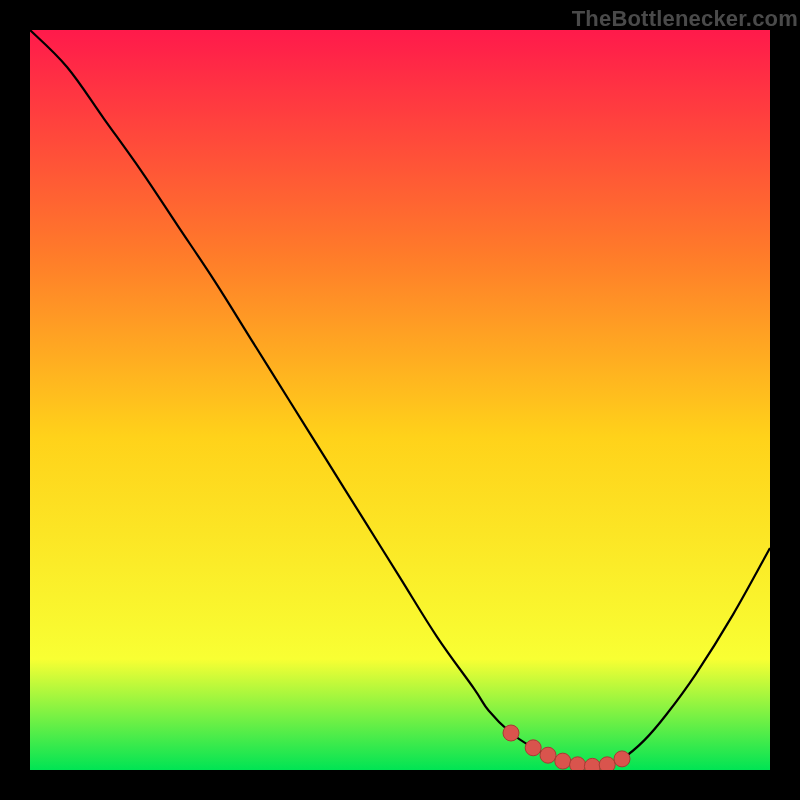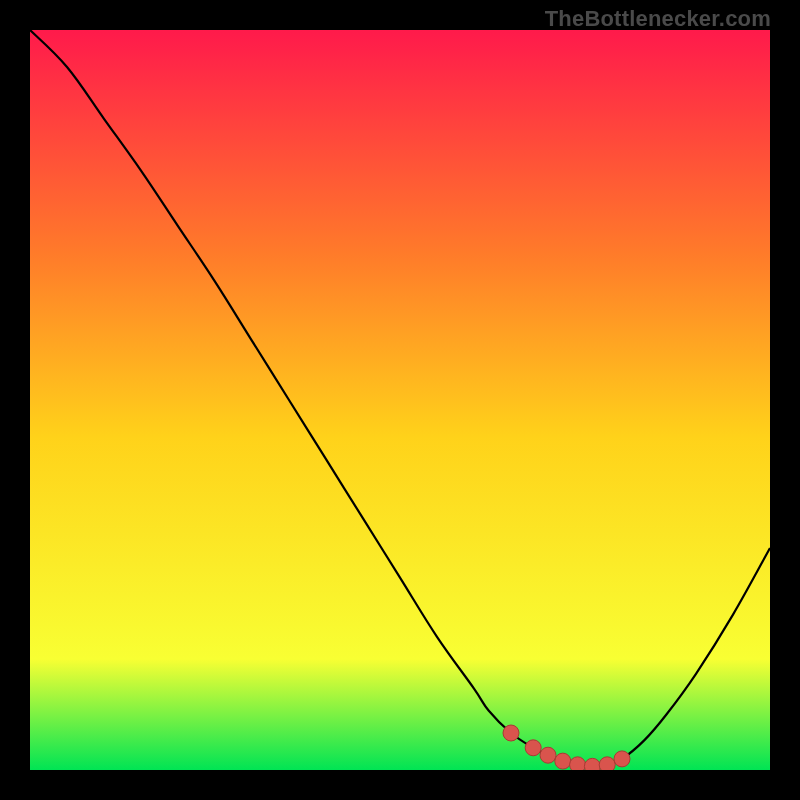--- a/index.html
+++ b/index.html
@@ -13,21 +13,21 @@
   }
   .outer {
     position: relative;
     width: 800px;
     height: 800px;
     background: #000;
   }
   .attribution {
     position: absolute;
     top: 6px;
-    right: 29px;
+    right: 2px;
     color: #4a4a4a;
     font-size: 22px;
     font-weight: 600;
     letter-spacing: 0.2px;
     z-index: 5;
   }
   .plot-wrap {
     position: absolute;
     left: 30px;
     top: 30px;

